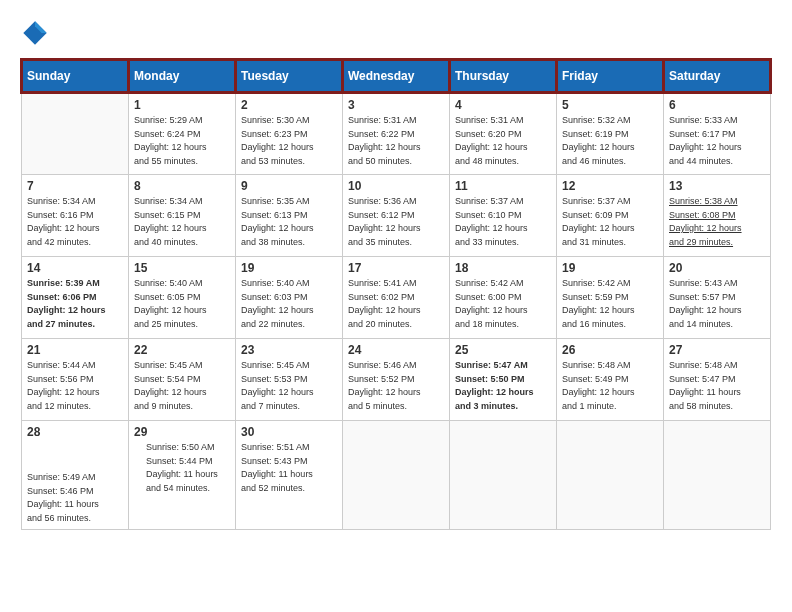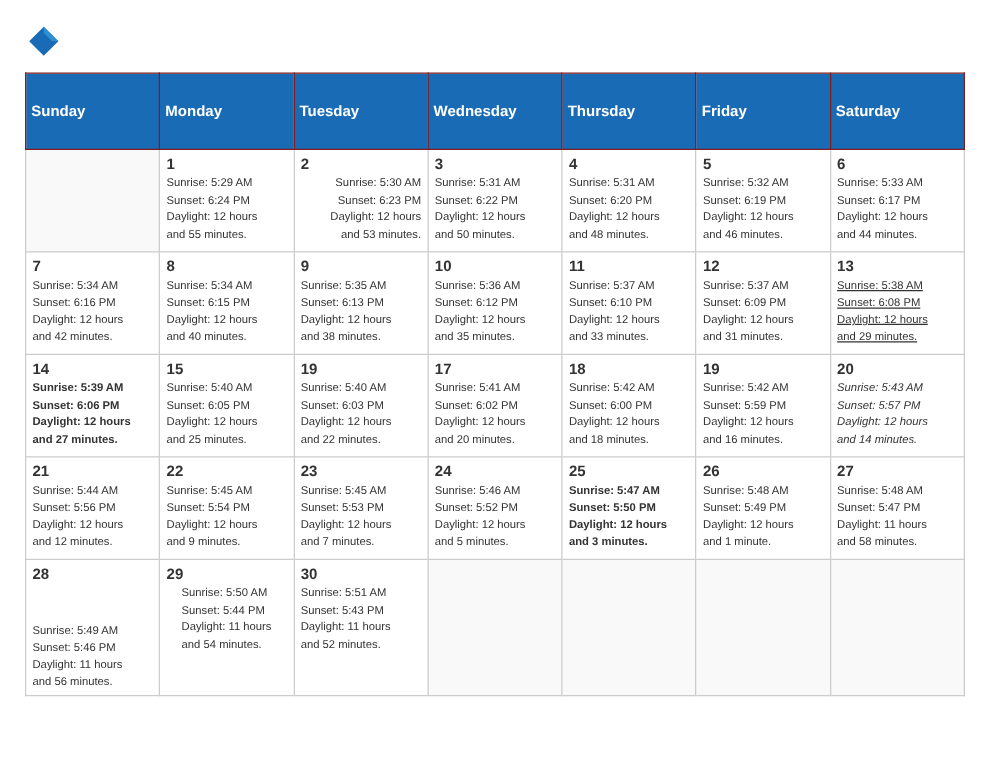--- a/index.html
+++ b/index.html
@@ -53,23 +53,23 @@
     .calendar {
       width: 100%;
       border-collapse: collapse;
       table-layout: fixed;
     }
     .calendar th {
       background: #1a6bb5;
       color: #fff;
       font-size: 12px;
       font-weight: bold;
-      padding: 23px 4px;
+      padding: 8px 4px;
       text-align: left;
-      border: 1px solid #7f1d1d;
+      border: 3px solid #7f1d1d;
     }
     .calendar td {
       border: 1px solid #ccc;
       vertical-align: top;
       padding: 4px 5px;
       height: 82px;
       font-size: 9.5px;
       color: #333;
       background: #fff;
     }
@@ -126,21 +126,21 @@
           <td class="empty"></td>
           <td>
             <span class="day-num">1</span>
             <div class="day-info" style="white-space: pre-line;">Sunrise: 5:29 AM
 Sunset: 6:24 PM
 Daylight: 12 hours
 and 55 minutes.</div>
           </td>
           <td>
             <span class="day-num">2</span>
-            <div class="day-info" style="white-space: pre-line; text-align: right;">Sunrise: 5:30 AM
+            <div class="day-info" style="white-space: pre-line;">Sunrise: 5:30 AM
 Sunset: 6:23 PM
 Daylight: 12 hours
 and 53 minutes.</div>
           </td>
           <td>
             <span class="day-num">3</span>
             <div class="day-info" style="white-space: pre-line;">Sunrise: 5:31 AM
 Sunset: 6:22 PM
 Daylight: 12 hours
 and 50 minutes.</div>
@@ -256,21 +256,21 @@
           </td>
           <td>
             <span class="day-num">19</span>
             <div class="day-info" style="white-space: pre-line;">Sunrise: 5:42 AM
 Sunset: 5:59 PM
 Daylight: 12 hours
 and 16 minutes.</div>
           </td>
           <td>
             <span class="day-num">20</span>
-            <div class="day-info" style="white-space: pre-line; font-style: italic;">Sunrise: 5:43 AM
+            <div class="day-info" style="white-space: pre-line;">Sunrise: 5:43 AM
 Sunset: 5:57 PM
 Daylight: 12 hours
 and 14 minutes.</div>
           </td>
         </tr>
         <tr>
           <td>
             <span class="day-num">21</span>
             <div class="day-info" style="white-space: pre-line;">Sunrise: 5:44 AM
 Sunset: 5:56 PM

